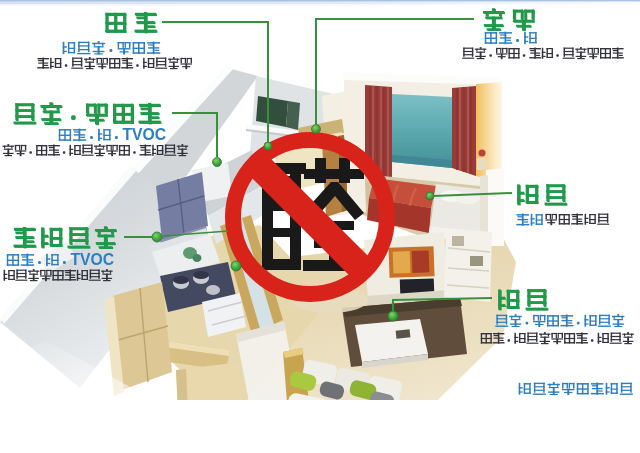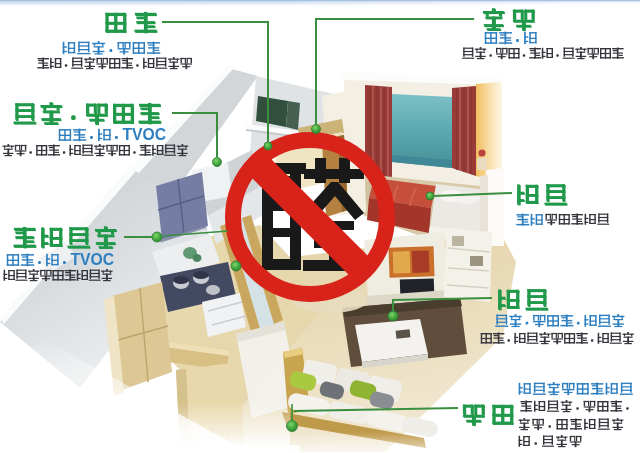--- a/index.html
+++ b/index.html
@@ -1,14 +1,14 @@
 <!DOCTYPE html>
 <html><head><meta charset="utf-8"><style>
 html,body{margin:0;padding:0;background:#fff;}
-#wrap{position:relative;width:640px;height:453px;overflow:hidden;background:#fff;font-family:"Liberation Sans", sans-serif;}
+#wrap{position:relative;width:640px;height:400px;overflow:hidden;background:#fff;font-family:"Liberation Sans", sans-serif;}
 </style></head><body>
 <div id="wrap">
 <svg width="640" height="453" viewBox="0 0 640 453">
 <defs>
 <radialGradient id="gball" cx="40%" cy="35%" r="75%">
  <stop offset="0%" stop-color="#7ed66a"></stop>
           <stop offset="55%" stop-color="#3fa63c"></stop>
           <stop offset="100%" stop-color="#2c7e30"></stop>
 </radialGradient>
 <linearGradient id="topbar" x1="0" y1="0" x2="1" y2="0">

